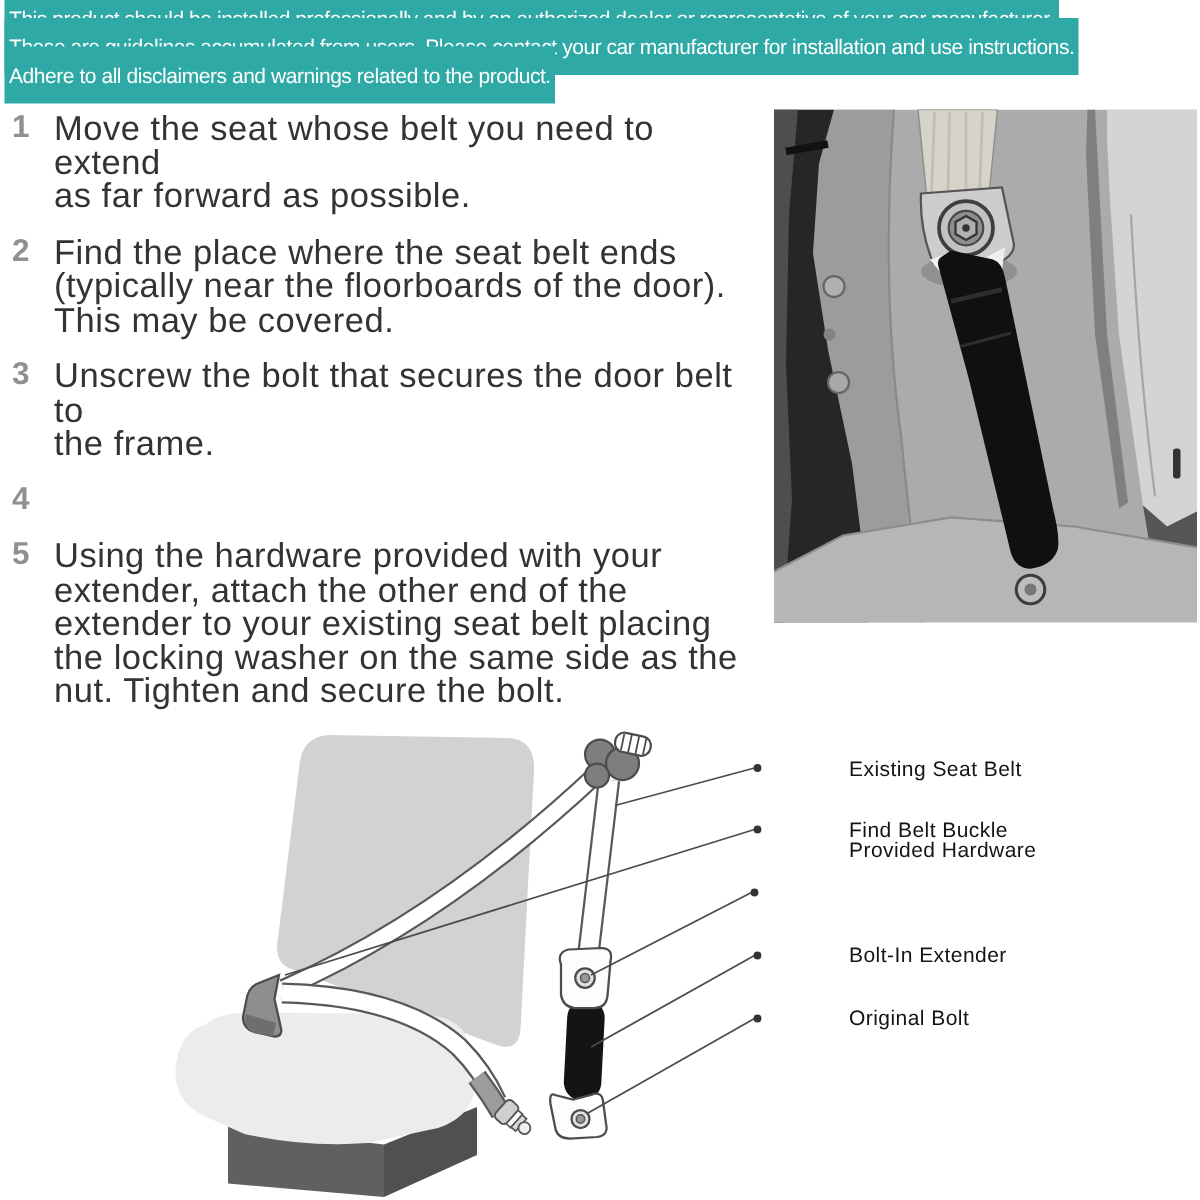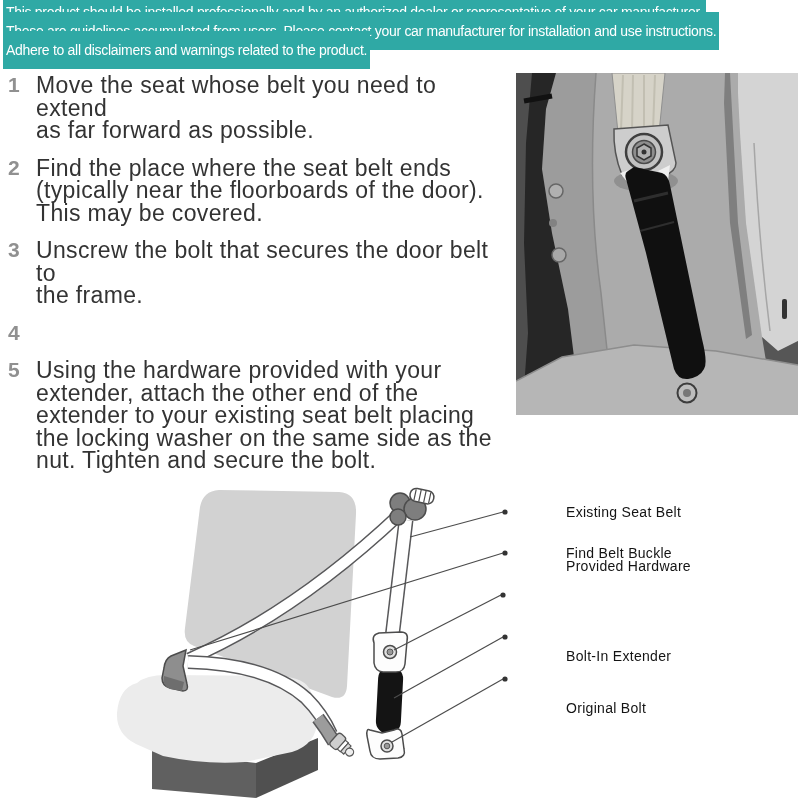--- a/index.html
+++ b/index.html
@@ -191,14 +191,14 @@
     <circle cx="505" cy="73" r="2.6"></circle>
     <circle cx="503" cy="115" r="2.6"></circle>
     <circle cx="505" cy="157" r="2.6"></circle>
     <circle cx="505" cy="199" r="2.6"></circle>
   </g>
 </svg>
 
 <div class="diag-label" style="top:500px">Existing Seat Belt</div>
 <div class="diag-label" style="top:541px">Find Belt Buckle</div>
 <div class="diag-label" style="top:554px">Provided Hardware</div>
-<div class="diag-label" style="top:644px">Bolt-In Extender</div>
-<div class="diag-label" style="top:696px">Original Bolt</div>
+<div class="diag-label" style="top:624px">Bolt-In Extender</div>
+<div class="diag-label" style="top:666px">Original Bolt</div>
 
 </body></html>

